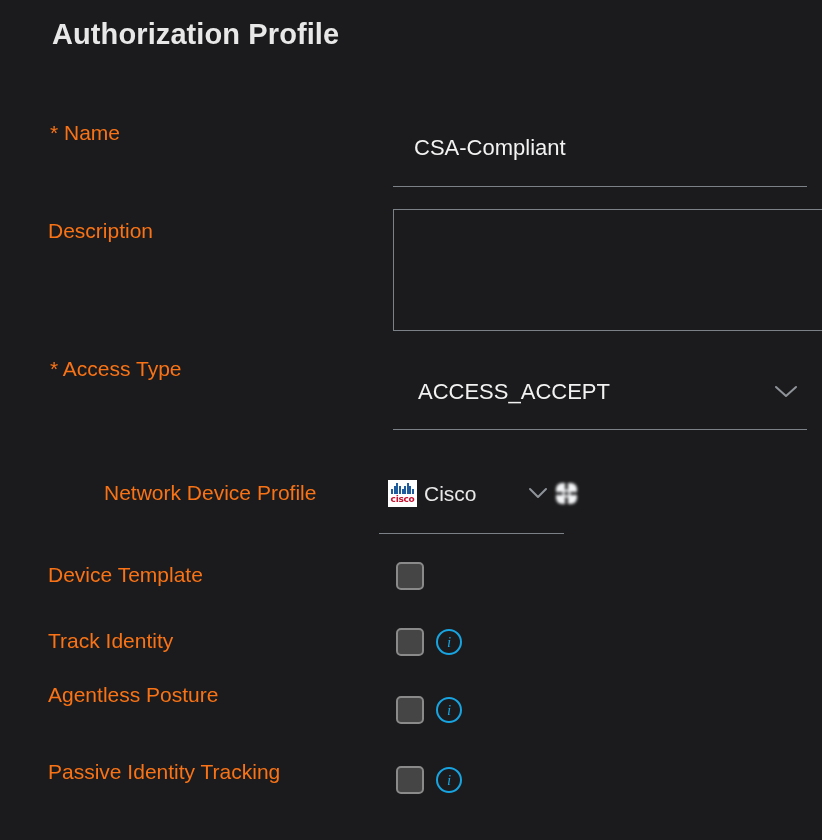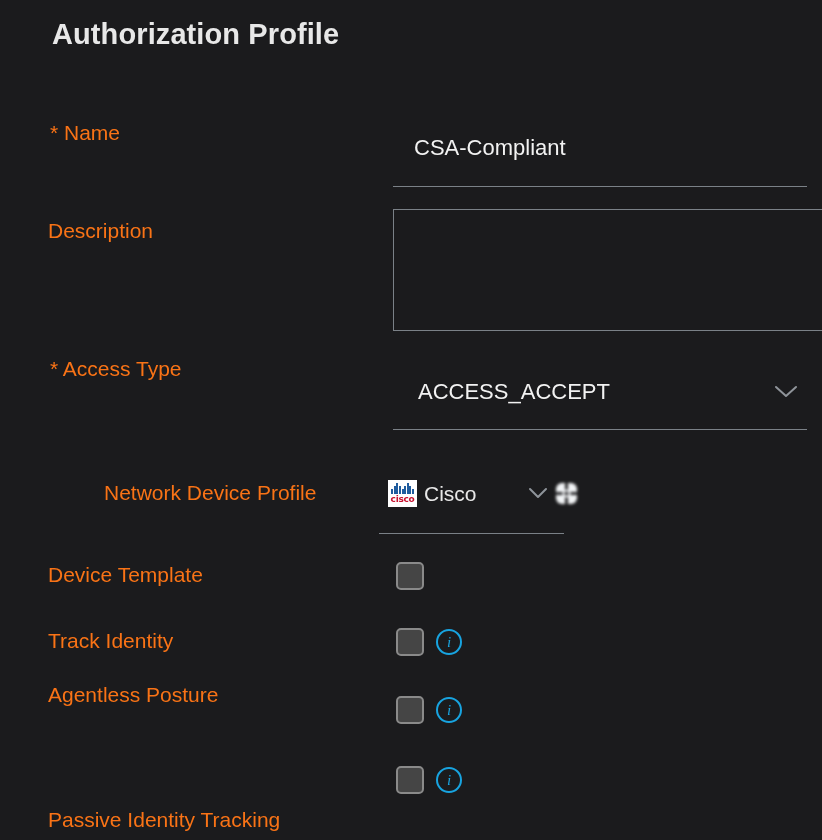--- a/index.html
+++ b/index.html
@@ -40,21 +40,21 @@
     white-space: nowrap;
   }
 
   .label-name        { left: 50px;  top: 120px; }
   .label-description { left: 48px;  top: 218px; }
   .label-access-type { left: 50px;  top: 356px; }
   .label-ndp         { left: 56px;  top: 480px; margin-left: 48px; }
   .label-service-tpl { left: 48px;  top: 562px; }
   .label-track-mov   { left: 48px;  top: 628px; }
   .label-agentless   { left: 48px;  top: 682px; }
-  .label-passive     { left: 48px;  top: 807px; }
+  .label-passive     { left: 48px;  top: 759px; }
 
   
   .name-value {
     position: absolute;
     left: 414px;
     top: 134px;
     font-size: 22px;
     color: #f2f2f2;
     line-height: 28px;
     white-space: nowrap;

